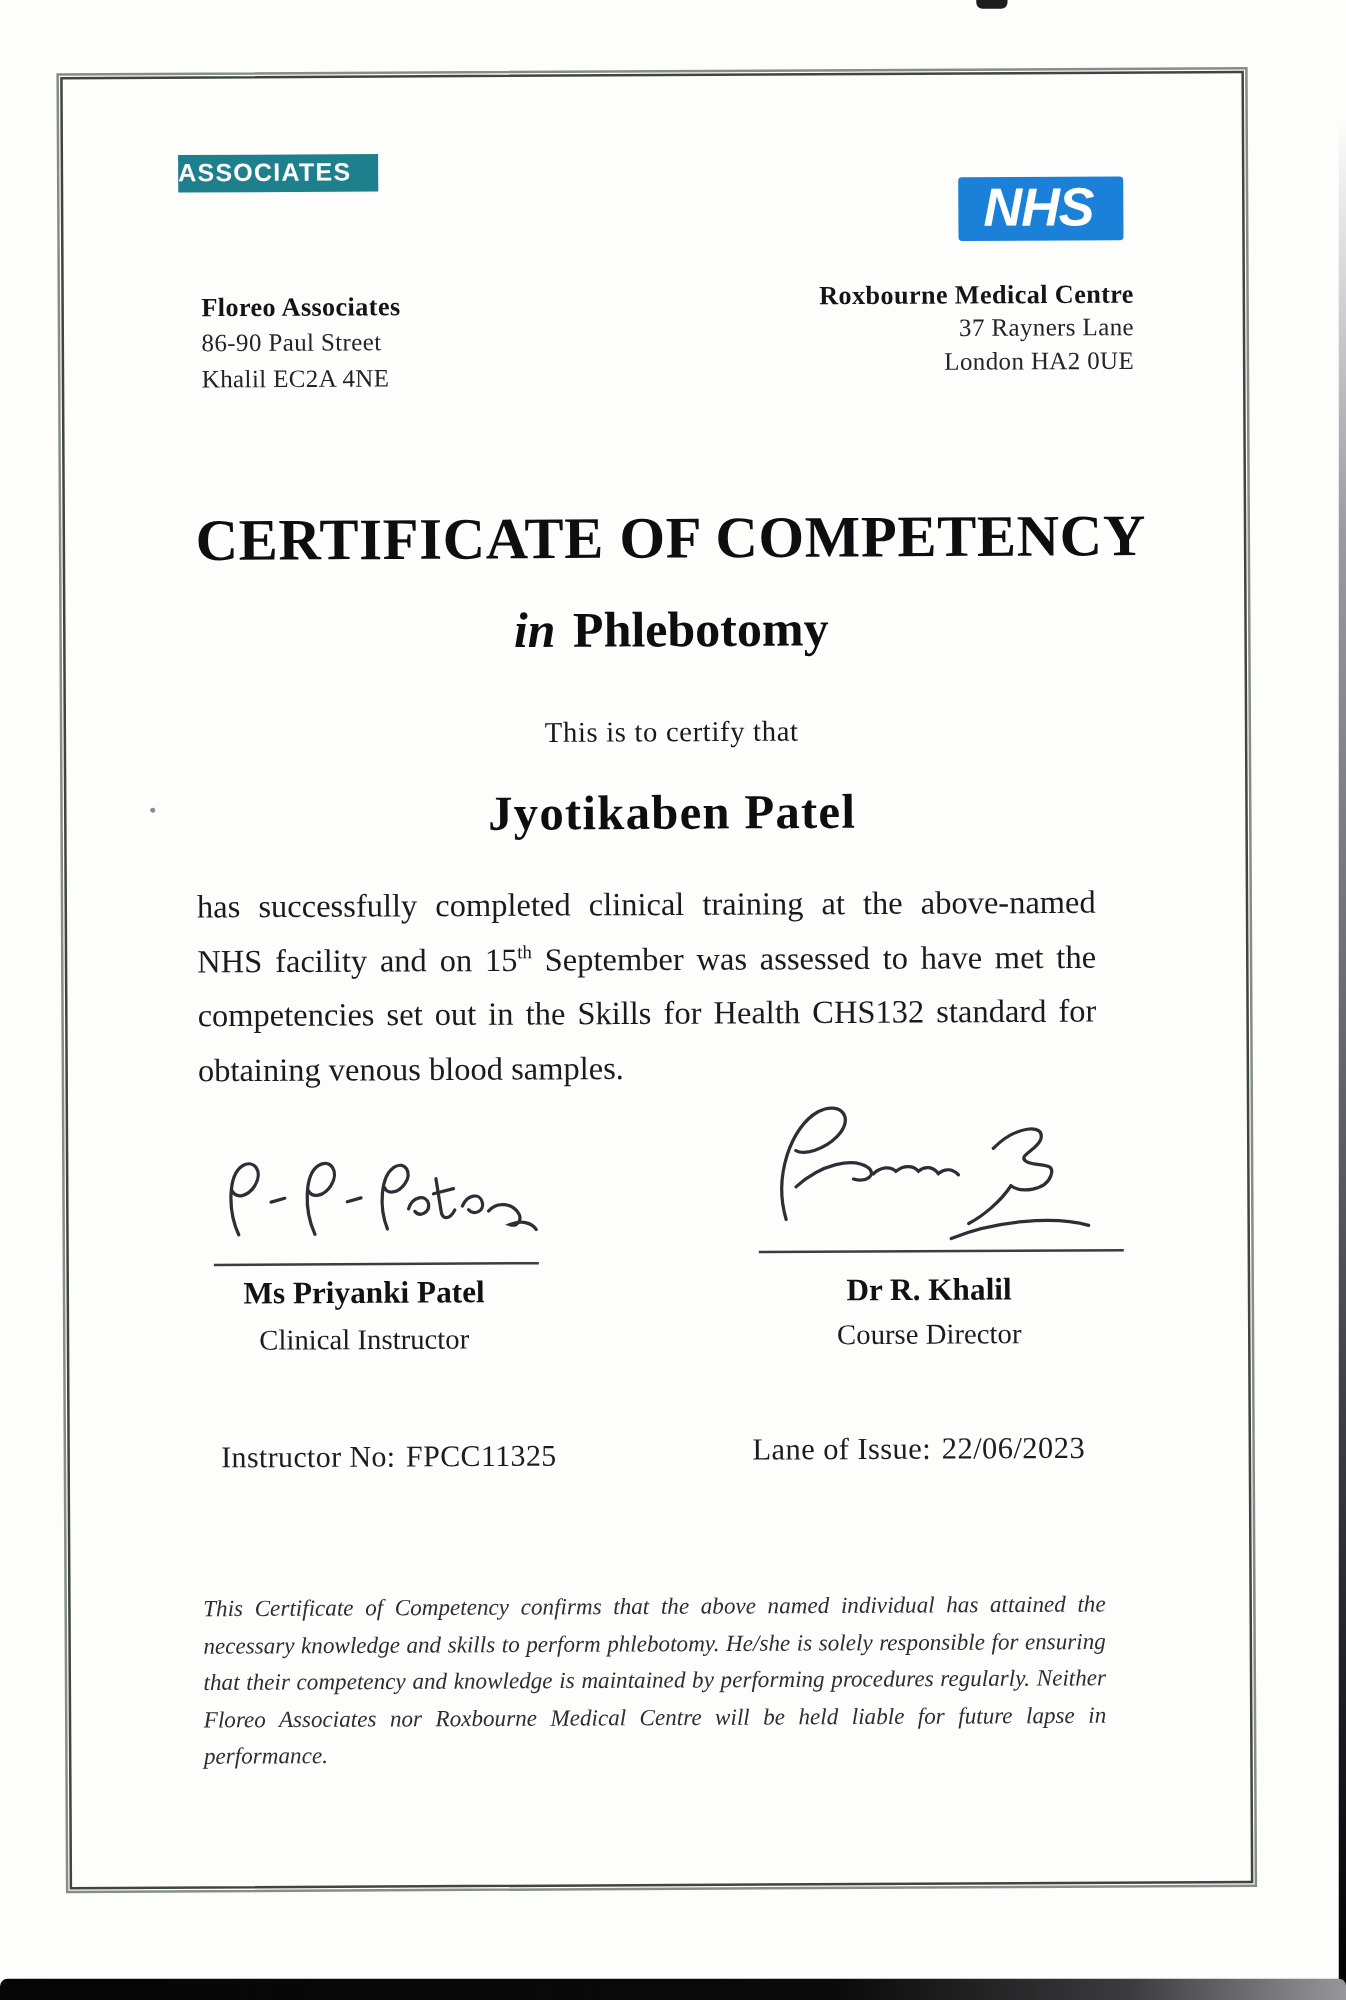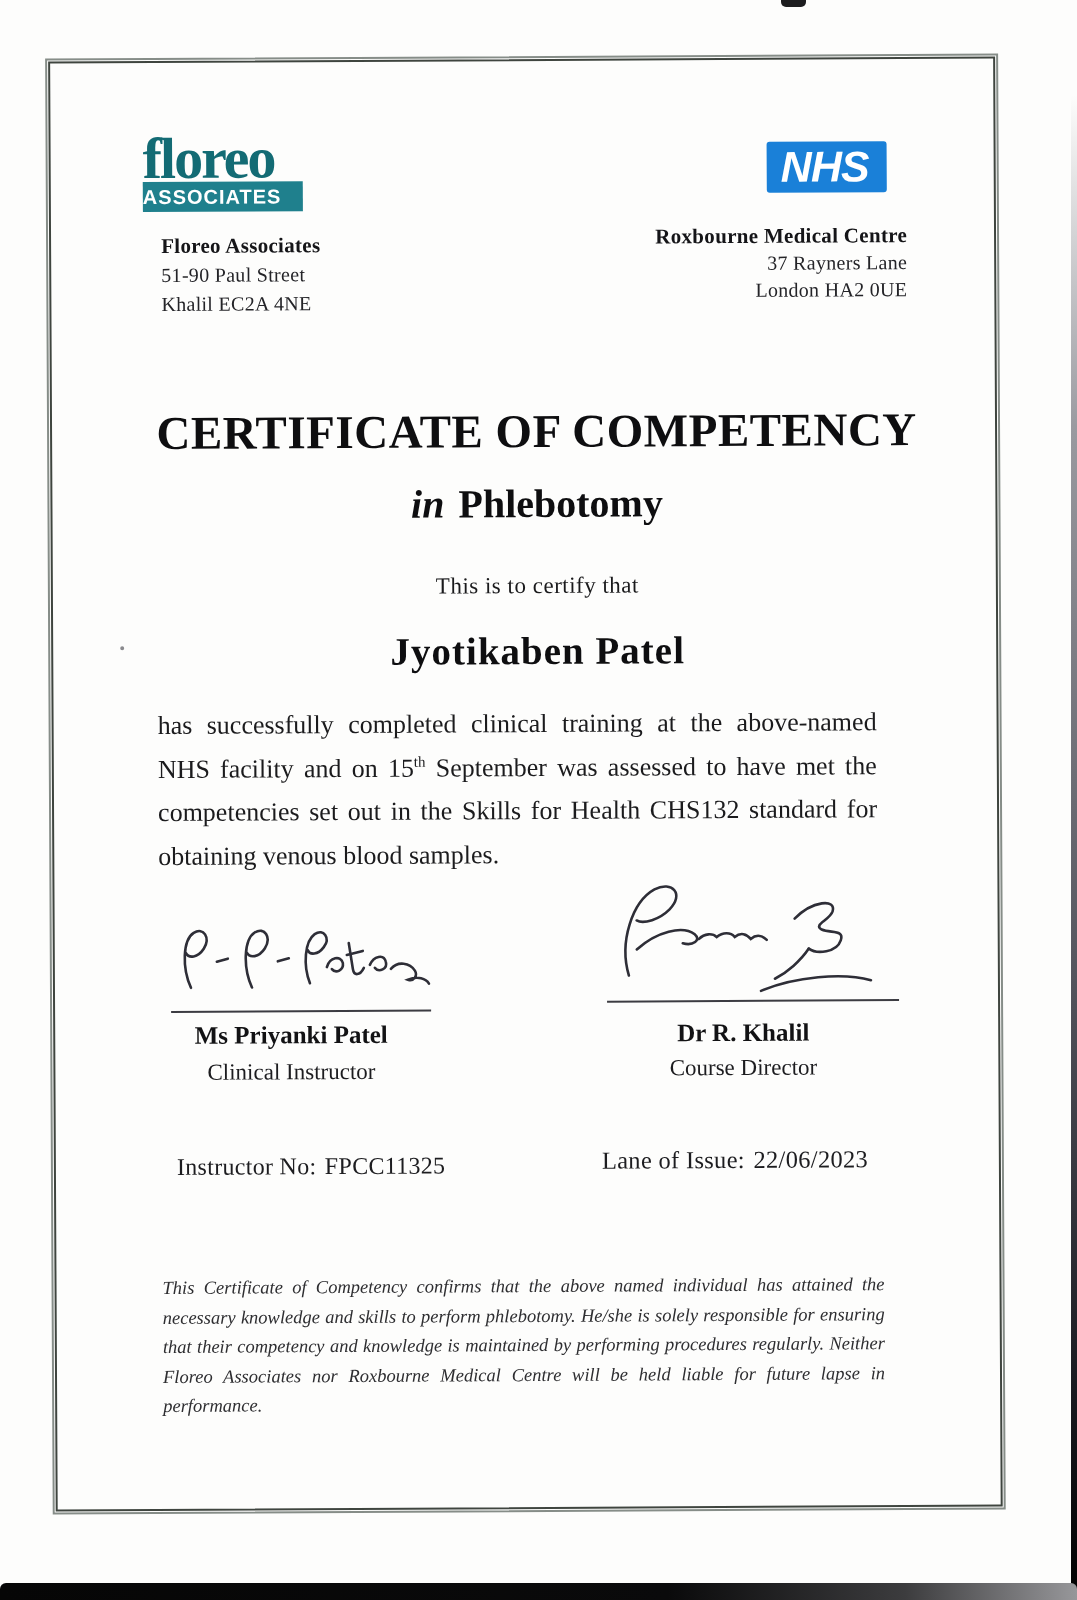--- a/index.html
+++ b/index.html
@@ -28,21 +28,21 @@
   .floreo-banner{
     margin-top:-6px;width:160px;padding:4px 0 3px 0;
     background:var(--floreo-teal-banner,#1f808d);color:#fff;
     font-family:"Liberation Sans", sans-serif;font-weight:bold;font-size:20px;letter-spacing:1px;
   }
   .addr{font-size:20px;line-height:29px;color:#242428;letter-spacing:0.3px;}
   .addr .addr-name{font-weight:bold;font-size:21px;color:#151518;}
   .addr-left{position:absolute;left:164px;top:230px;}
   .addr-right{position:absolute;left:520px;top:224px;width:390px;text-align:right;line-height:27px;}
   .nhs-logo{
-    position:absolute;left:770px;top:143px;width:120px;height:51px;border-radius:3px;
+    position:absolute;left:770px;top:143px;width:132px;height:51px;border-radius:3px;
     background:var(--nhs-blue,#1a80d8);color:#fff;
     display:flex;align-items:center;justify-content:center;
     font-family:"Liberation Sans", sans-serif;font-style:italic;font-weight:bold;font-size:43px;
     letter-spacing:-1px;padding-right:4px;box-sizing:border-box;
   }
   
   .title{
     position:absolute;left:0;right:0;top:404px;text-align:center;
     font-weight:bold;font-size:47px;letter-spacing:0.5px;color:#0e0e10;
   }
@@ -93,26 +93,25 @@
 </style>
 </head>
 <body>
 
 <div class="photo">
   <div class="sheet">
 
     <div class="frame"></div>
 
     <div class="floreo-logo">
-      <div class="floreo-word">floreo</div>
       <div class="floreo-banner">ASSOCIATES</div>
     </div>
     <div class="addr addr-left">
       <div class="addr-name">Floreo Associates</div>
-      <div>51-90 Paul Street</div>
+      <div>86-90 Paul Street</div>
       <div>Khalil EC2A 4NE</div>
     </div>
 
     <div class="nhs-logo">
       <span>NHS</span>
     </div>
     <div class="addr addr-right">
       <div class="addr-name">Roxbourne Medical Centre</div>
       <div>37 Rayners Lane</div>
       <div>London HA2 0UE</div>

